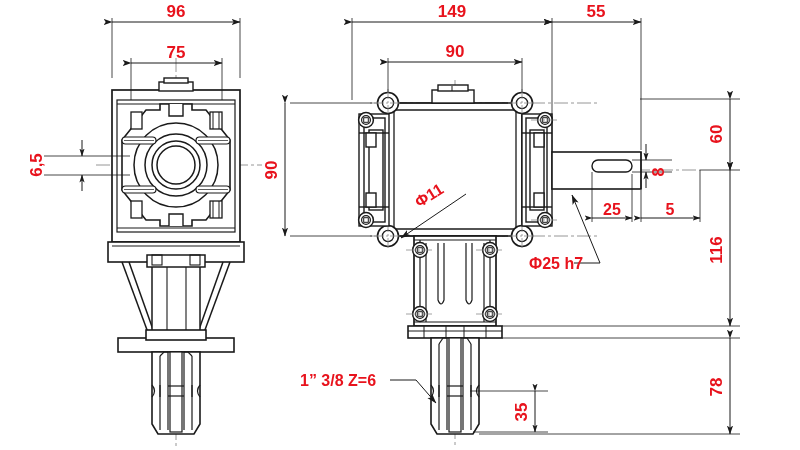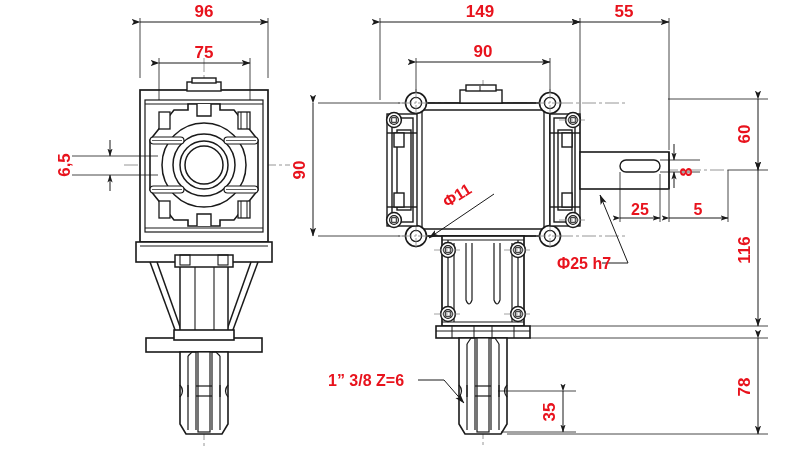--- a/index.html
+++ b/index.html
@@ -1,18 +1,18 @@
 <!DOCTYPE html>
 <html><head>
 <meta charset="utf-8">
 <style>
   html,body{margin:0;padding:0;background:#ffffff;}
   body{width:800px;height:450px;overflow:hidden;
        font-family:"Liberation Sans",sans-serif;}
-  #sheet{position:relative;width:760px;height:450px;background:#a21caf;margin-left:28px;}
+  #sheet{position:relative;width:760px;height:450px;background:#a21caf;}
   svg{display:block;}
   .dimtext{font-family:"Liberation Sans",sans-serif;font-weight:bold;
            fill:#e8131d;font-size:17px;letter-spacing:0px;}
   .dimtext.small{font-size:16px;}
   .leadtext{font-family:"Liberation Sans",sans-serif;font-weight:bold;
             fill:#e8131d;font-size:16px;}
 </style>
 </head>
 <body>
 

